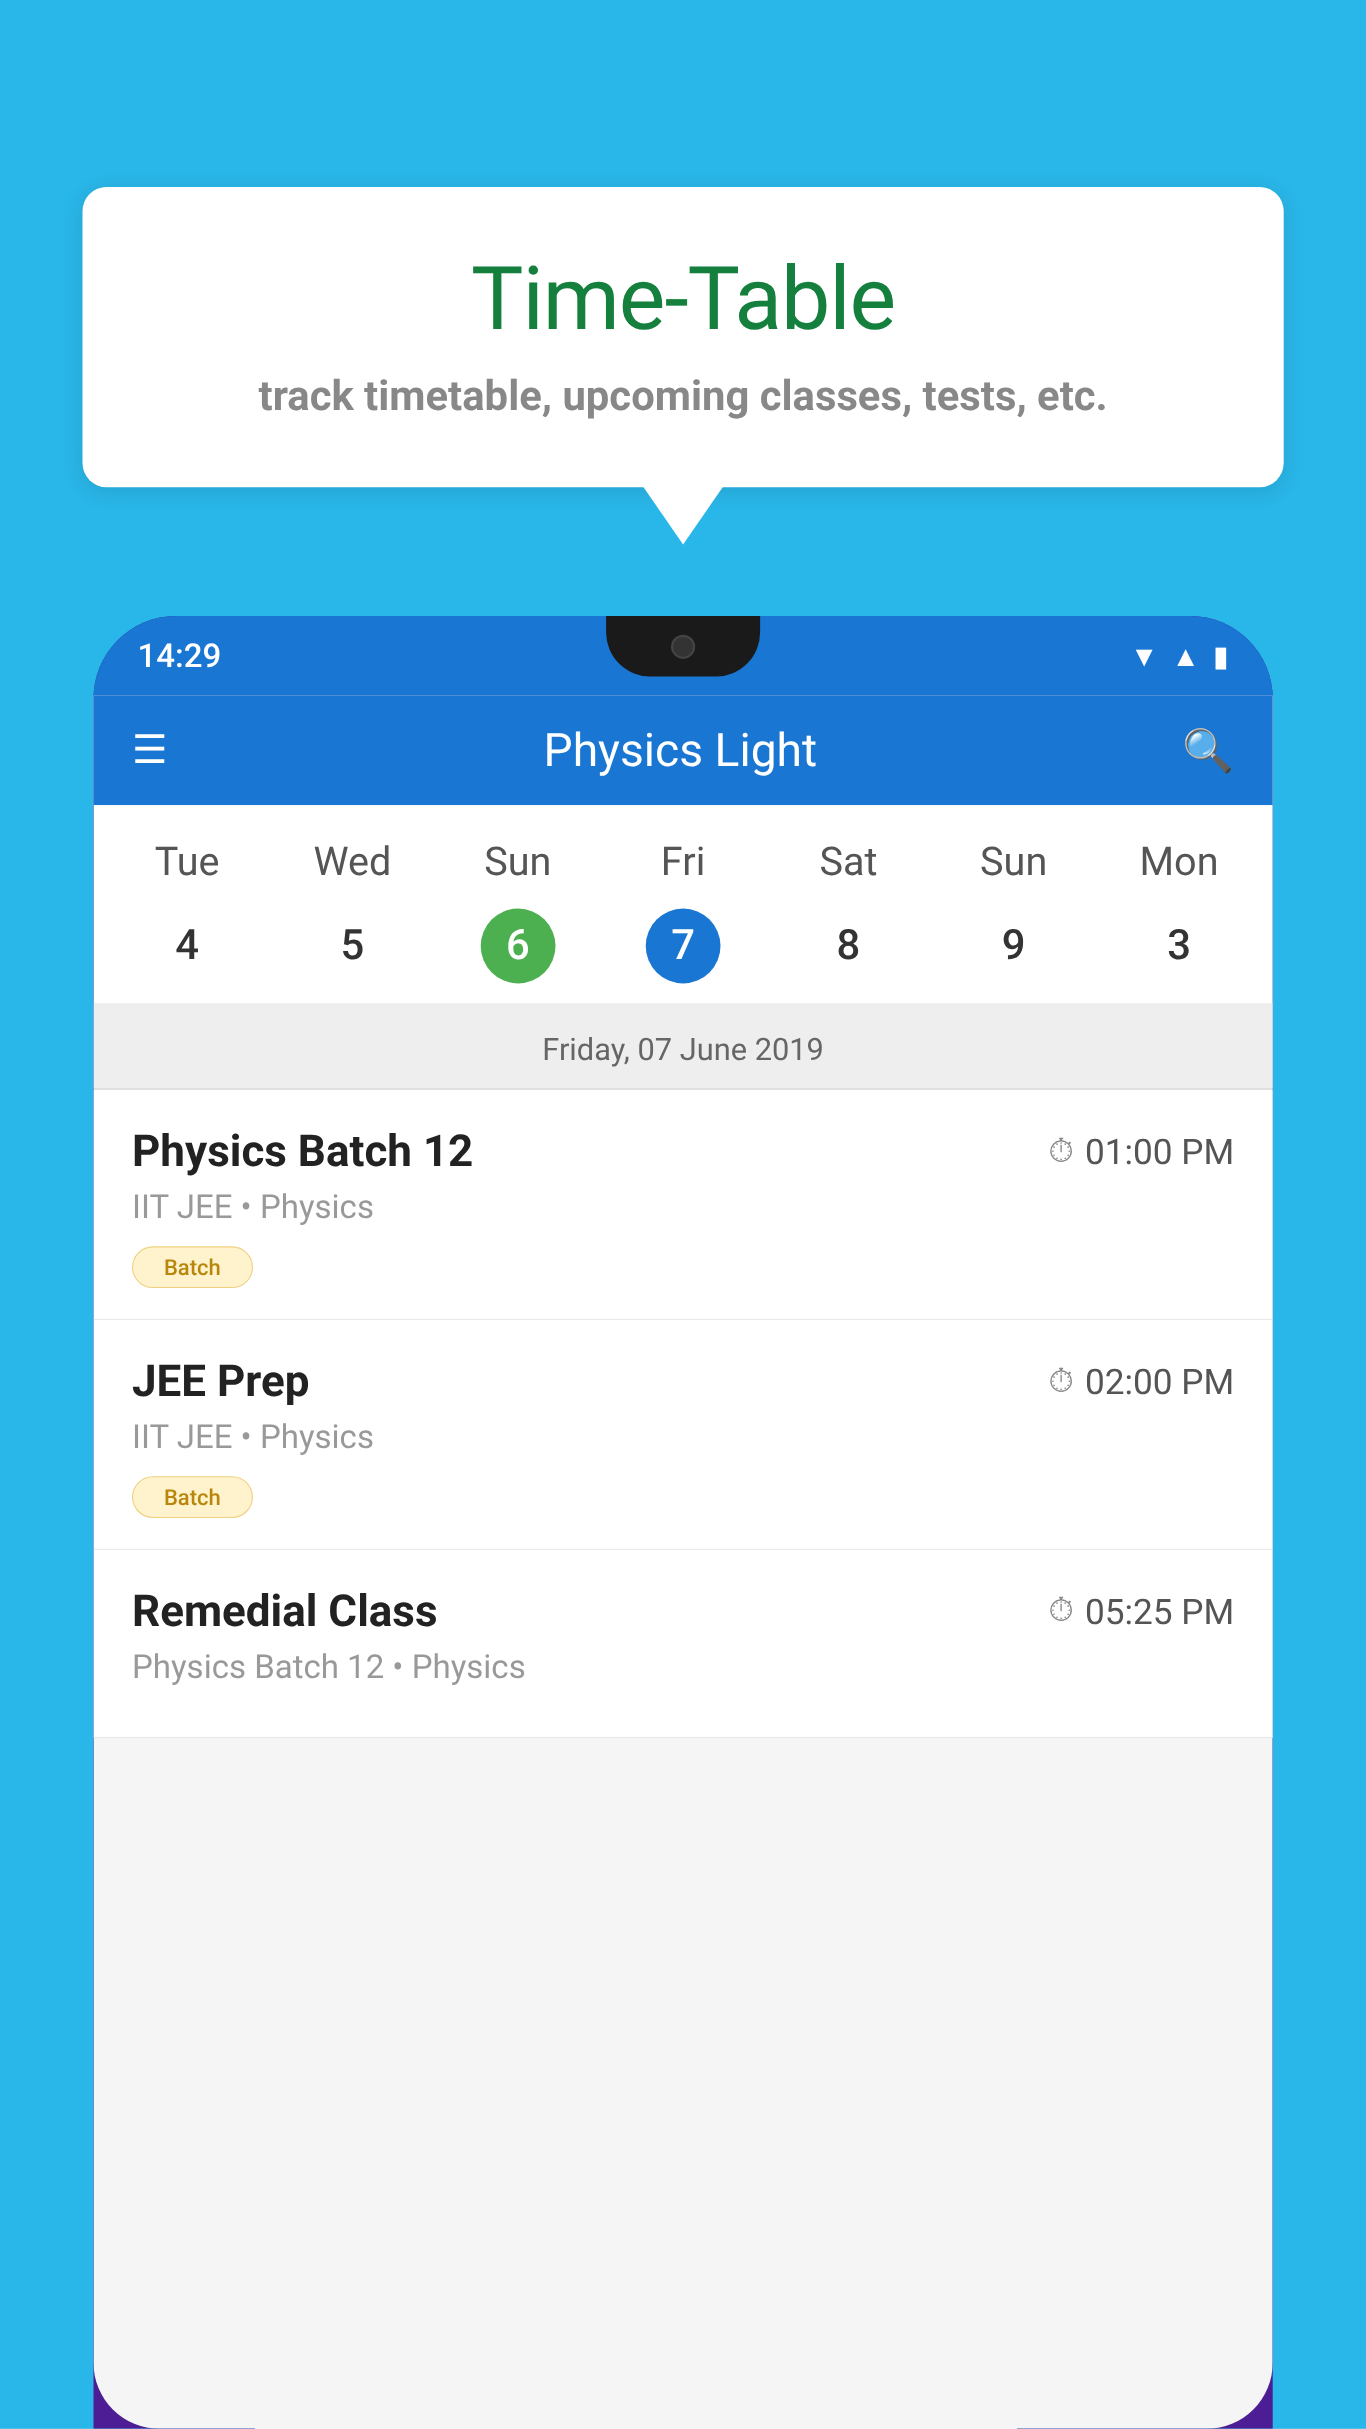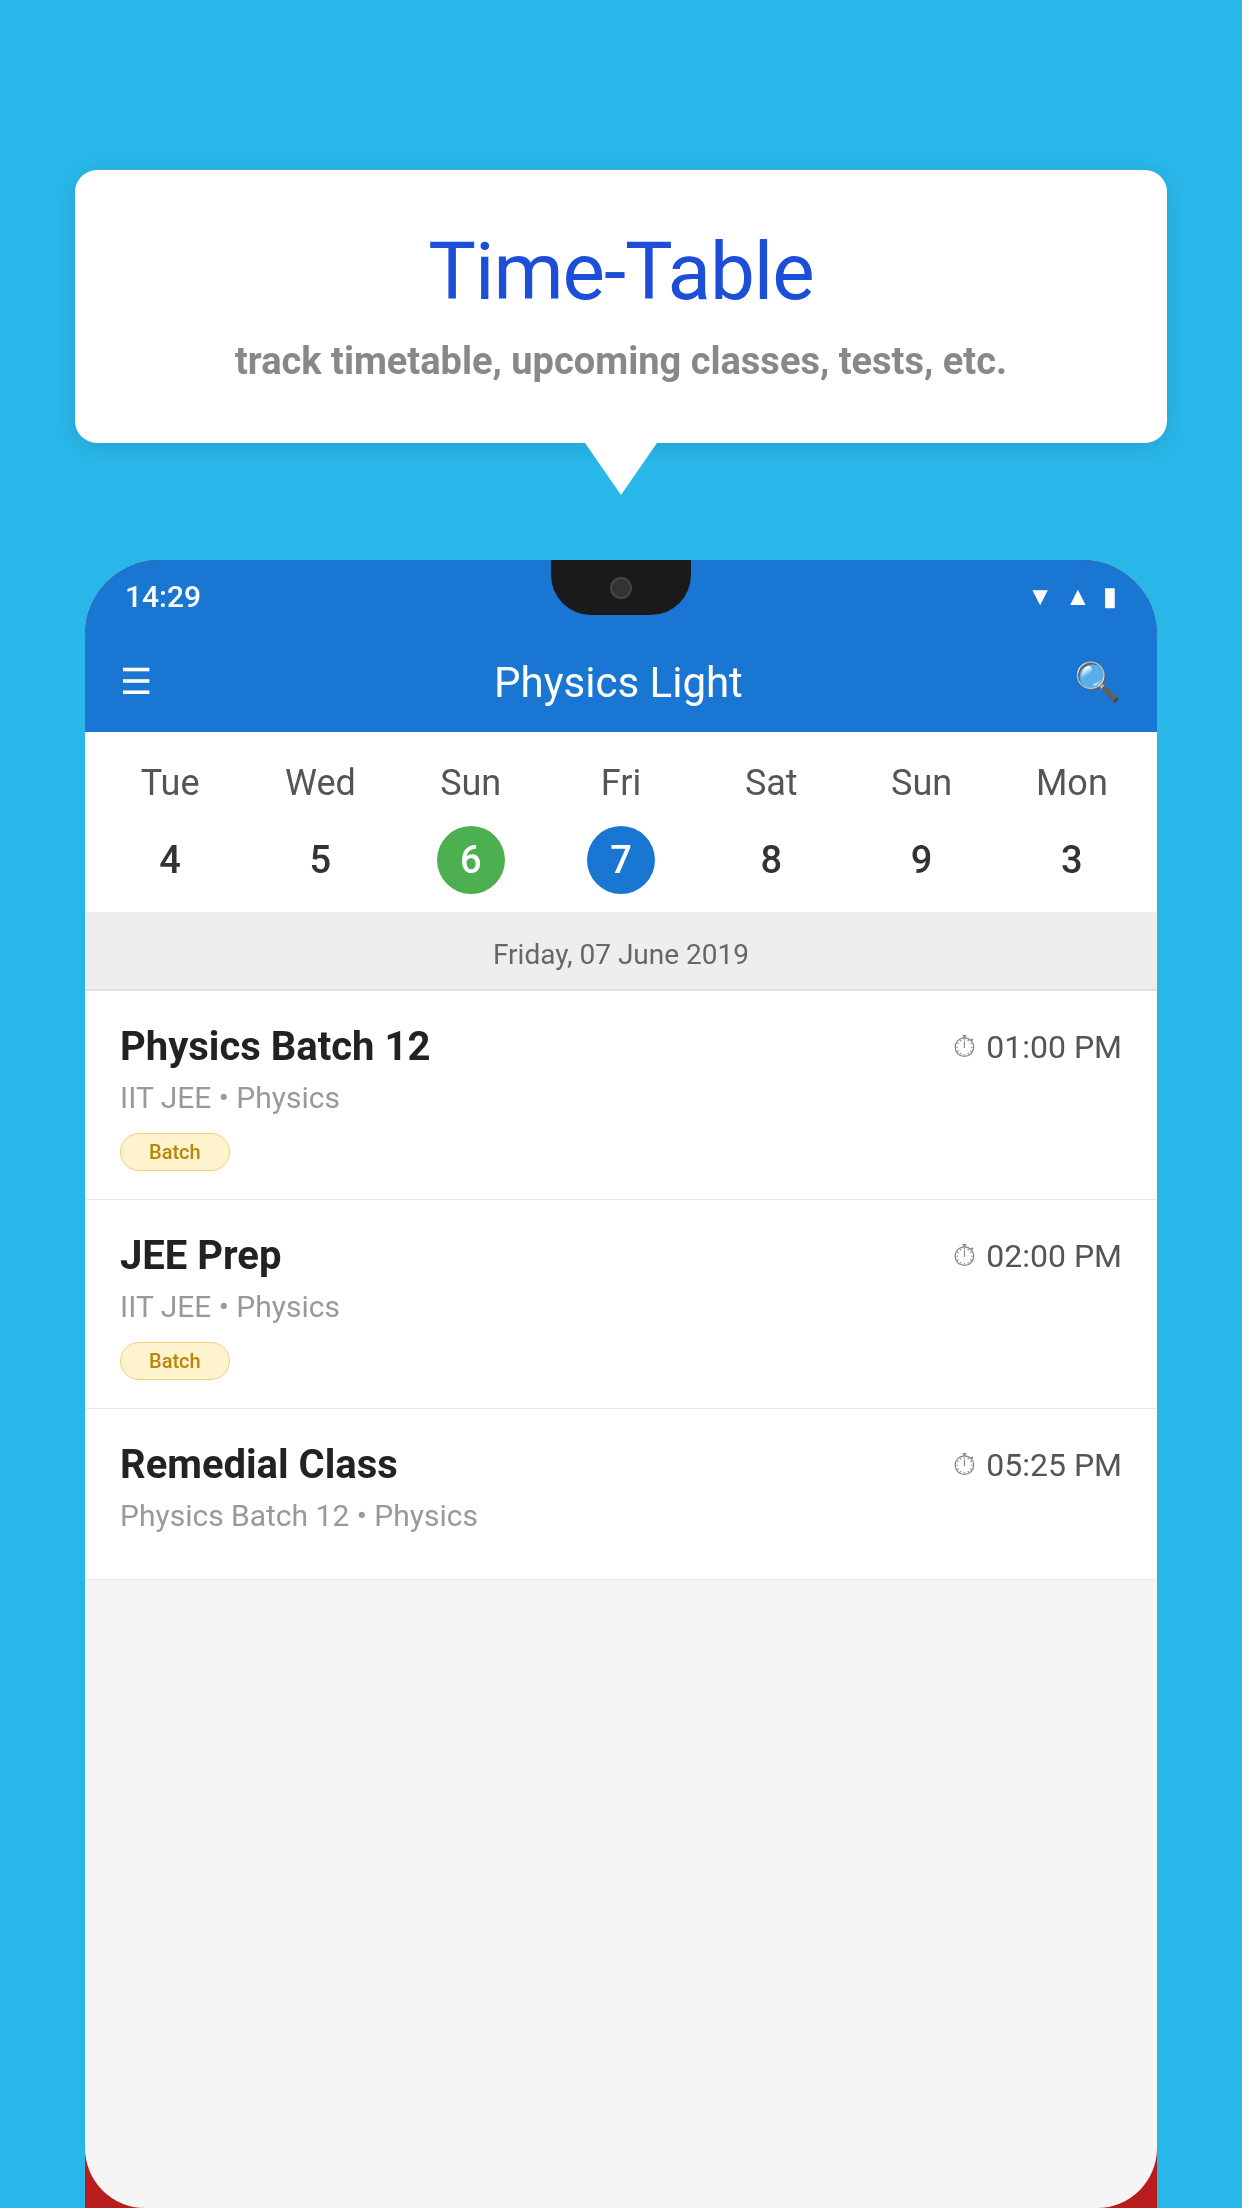--- a/index.html
+++ b/index.html
@@ -39,42 +39,42 @@
       width: 0;
       height: 0;
       border-left: 38px solid transparent;
       border-right: 38px solid transparent;
       border-top: 55px solid white;
     }
 
     .bubble-title {
       font-size: 80px;
       font-weight: 400;
-      color: #1d4ed8;
+      color: #15803d;
       margin-bottom: 20px;
       letter-spacing: -1px;
     }
 
     .bubble-subtitle {
       font-size: 38px;
       color: #888;
       font-weight: 700;
     }
 
     
     .phone-container {
       position: absolute;
       top: 560px;
       left: 85px;
       right: 85px;
       bottom: 0;
     }
 
     .phone-frame {
-      background: #b91c1c;
+      background: #4c1d95;
       border-radius: 75px 75px 0 0;
       padding: 0;
       position: relative;
       overflow: hidden;
       width: 100%;
       height: 100%;
     }
 
     
     .phone-status-bar {

